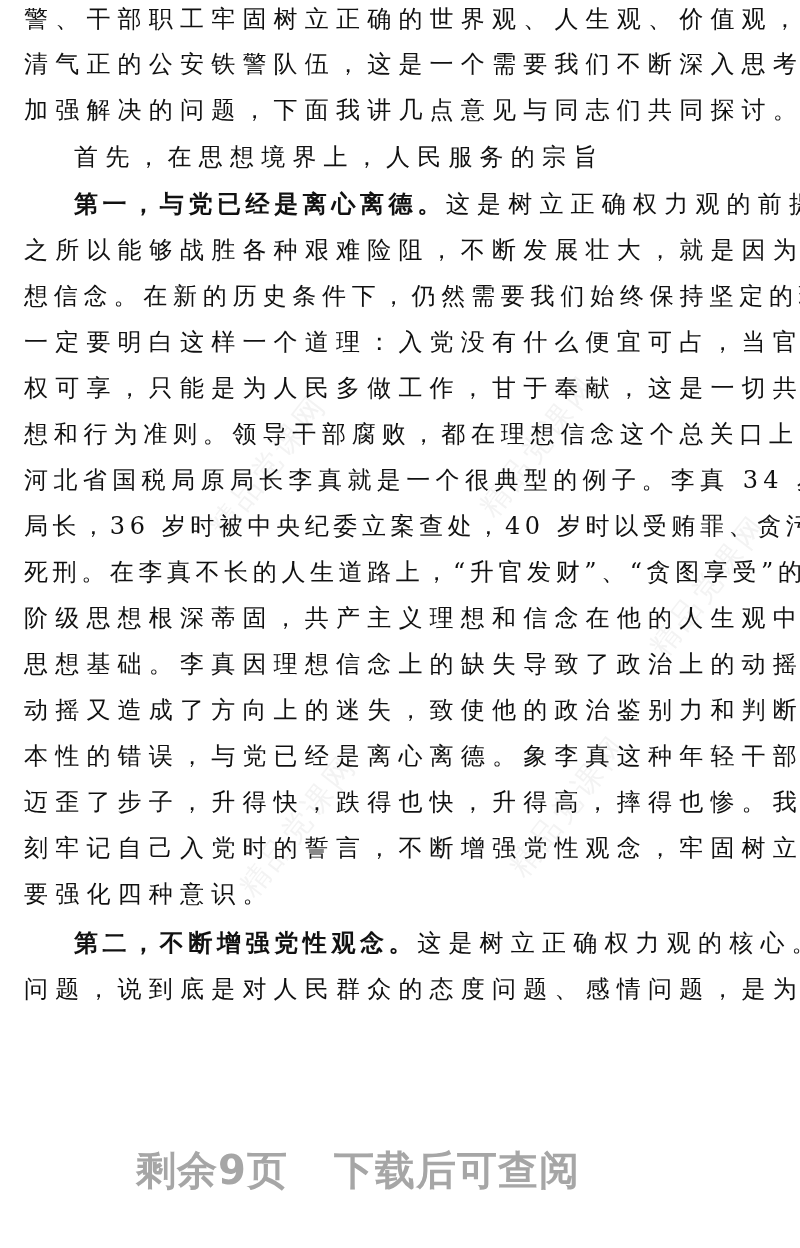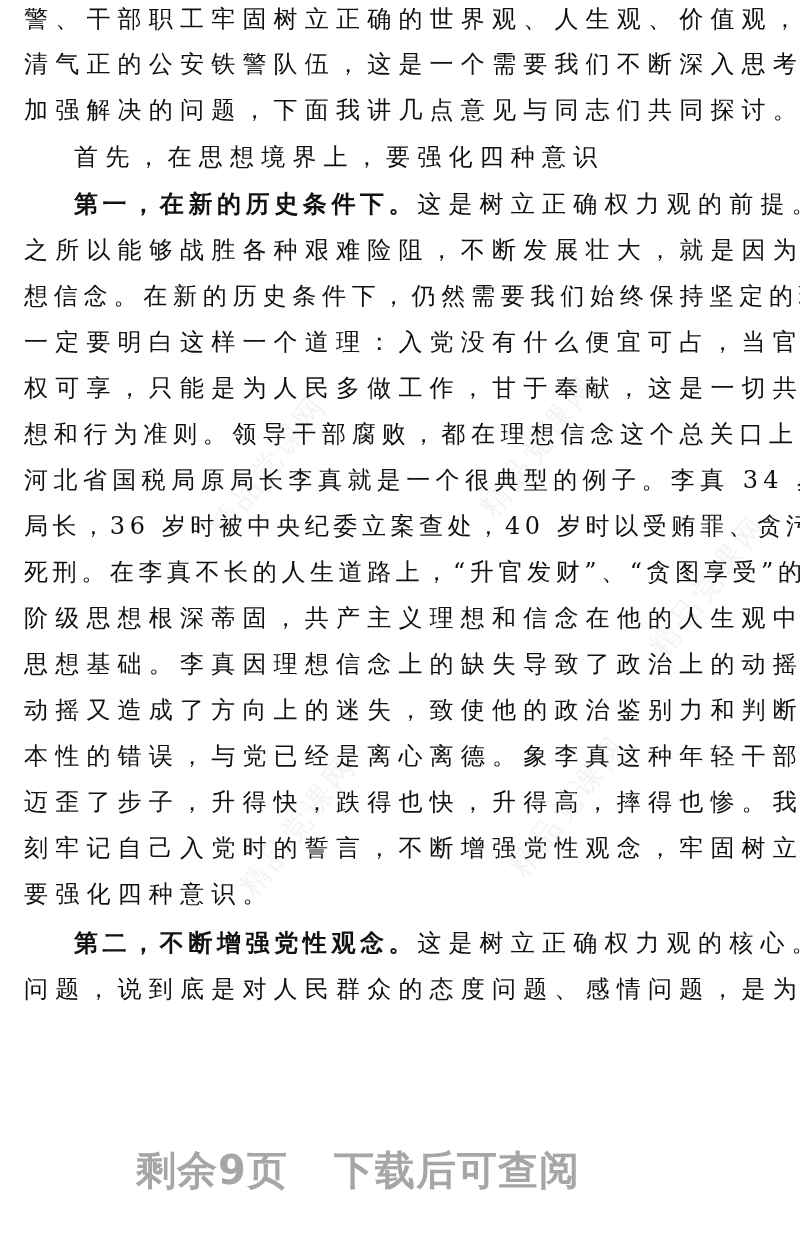--- a/index.html
+++ b/index.html
@@ -85,24 +85,24 @@
   <div class="watermark" style="left:200px; top:520px;">精品党课网</div>
   <div class="watermark" style="left:470px; top:500px;">精品党课网</div>
   <div class="watermark" style="left:230px; top:880px;">精品党课网</div>
   <div class="watermark" style="left:500px; top:860px;">精品党课网</div>
   <div class="watermark" style="left:640px; top:640px;">精品党课网</div>
 
   <div class="body-text">
     <div class="line" style="top:2px">警、干部职工牢固树立正确的世界观、人生观、价值观，打造一支风</div>
     <div class="line" style="top:47px">清气正的公安铁警队伍，这是一个需要我们不断深入思考和持之以恒</div>
     <div class="line" style="top:93px">加强解决的问题，下面我讲几点意见与同志们共同探讨。</div>
-    <div class="line indent" style="top:140px">首先，在思想境界上，要强化四种意识</div>
+    <div class="line indent" style="top:140px">首先，在思想境界上，人民服务的宗旨</div>
 
     <div class="line indent" style="top:187px">
-      <span class="bold">第一，在新的历史条件下。</span><span>这是树立正确权力观的前提。我们党</span>
+      <span class="bold">第一，与党已经是离心离德。</span><span>这是树立正确权力观的前提。我们党</span>
     </div>
     <div class="line" style="top:233px">之所以能够战胜各种艰难险阻，不断发展壮大，就是因为有坚定的理</div>
     <div class="line" style="top:279px; letter-spacing:5.8px">想信念。在新的历史条件下，仍然需要我们始终保持坚定的理想信念，</div>
     <div class="line" style="top:325px">一定要明白这样一个道理：入党没有什么便宜可占，当官没有什么特</div>
     <div class="line" style="top:371px">权可享，只能是为人民多做工作，甘于奉献，这是一切共产党人的思</div>
     <div class="line" style="top:417px; letter-spacing:5.8px">想和行为准则。领导干部腐败，都在理想信念这个总关口上出了问题。</div>
     <div class="line" style="top:463px; letter-spacing:5.4px">河北省国税局原局长李真就是一个很典型的例子。李真 34 岁当上省局</div>
     <div class="line" style="top:509px; letter-spacing:4.6px">局长，36 岁时被中央纪委立案查处，40 岁时以受贿罪、贪污罪被判处</div>
     <div class="line" style="top:555px; letter-spacing:4.6px">死刑。在李真不长的人生道路上，“升官发财”、“贪图享受”的非无产</div>
     <div class="line" style="top:601px">阶级思想根深蒂固，共产主义理想和信念在他的人生观中根本就没有</div>

